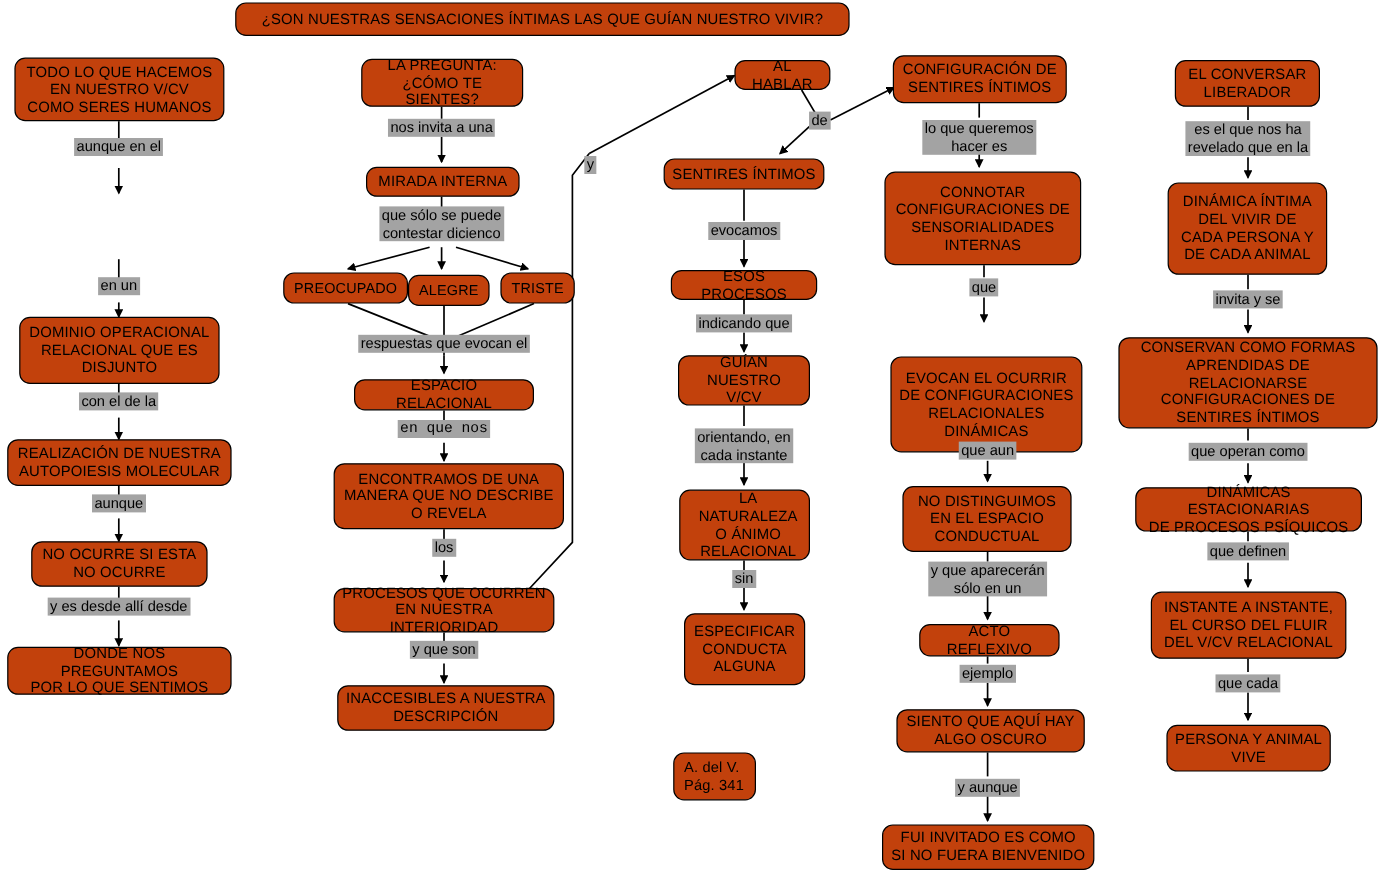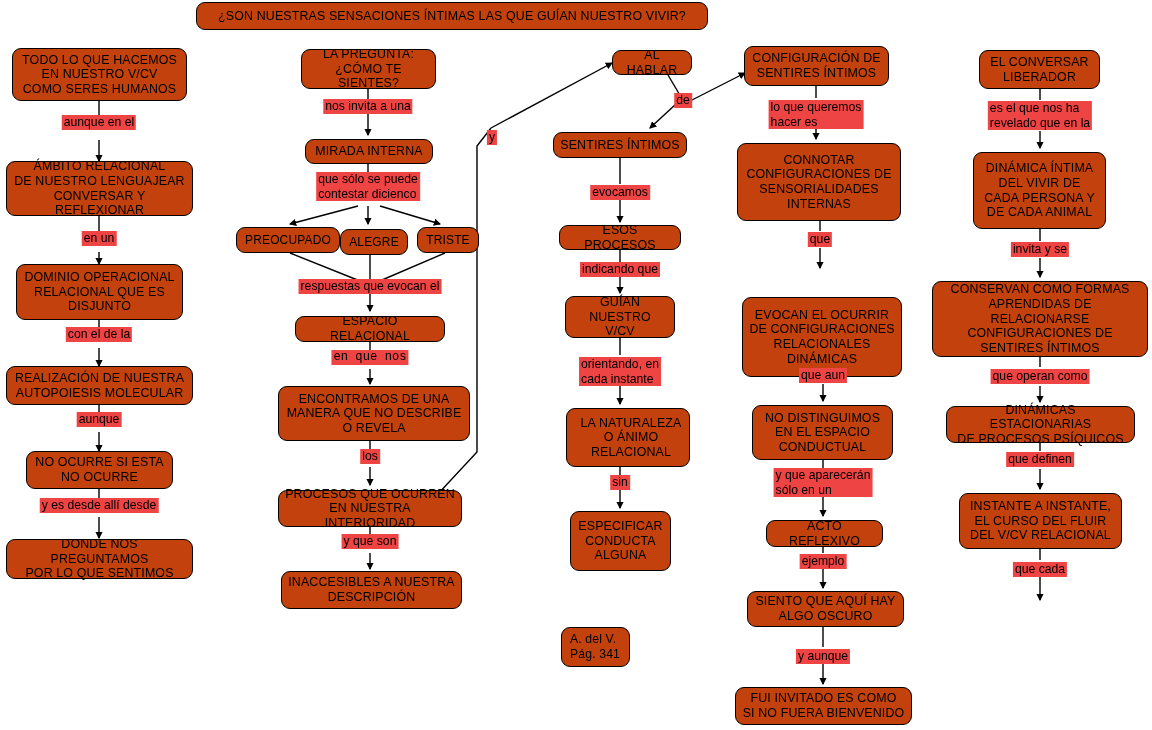--- a/index.html
+++ b/index.html
@@ -38,24 +38,24 @@
     font-size: 12.4px;
     letter-spacing: 0.15px;
     white-space: pre-line;
     padding: 2px 6px;
   }
   .node.small { font-size: 12px; }
   .edge-label {
     position: absolute;
     font-size: 12.2px;
     color: #000000;
-    text-align: left;
+    text-align: center;
     line-height: 1.2;
     white-space: pre-line;
-    background: #ef4444;
+    background: #a3a3a3;
     padding: 0 2px;
     transform: translateX(-50%);
   }
   .ref-note {
     font-size: 12.2px;
     text-align: left;
     justify-content: flex-start;
     padding-left: 8px;
     line-height: 1.25;
   }
@@ -141,23 +141,20 @@
       <line x1="1040" y1="577" x2="1040" y2="600" marker-end="url(#arrow)"></line>
     </g>
   </svg>
 
   <div class="node" style="left:196px; top:2px; width:512px; height:28px;">¿SON NUESTRAS SENSACIONES ÍNTIMAS LAS QUE GUÍAN NUESTRO VIVIR?</div>
 
   <div class="node" style="left:12px; top:48px; width:175px; height:53px;">TODO LO QUE HACEMOS
 EN NUESTRO V/CV
 COMO SERES HUMANOS</div>
   <div class="edge-label" style="left:99px; top:115px;">aunque en el</div>
-  <div class="node" style="left:6px; top:161px; width:187px; height:55px;">ÁMBITO RELACIONAL
-DE NUESTRO LENGUAJEAR
-CONVERSAR Y REFLEXIONAR</div>
   <div class="edge-label" style="left:99px; top:231px;">en un</div>
   <div class="node" style="left:16px; top:264px; width:167px; height:56px;">DOMINIO OPERACIONAL
 RELACIONAL QUE ES
 DISJUNTO</div>
   <div class="edge-label" style="left:99px; top:327px;">con el de la</div>
   <div class="node" style="left:6px; top:366px; width:187px; height:39px;">REALIZACIÓN DE NUESTRA
 AUTOPOIESIS MOLECULAR</div>
   <div class="edge-label" style="left:99px; top:412px;">aunque</div>
   <div class="node" style="left:26px; top:451px; width:147px; height:38px;">NO OCURRE SI ESTA
 NO OCURRE</div>
@@ -191,21 +188,21 @@
   <div class="edge-label" style="left:683px; top:93px;">de</div>
   <div class="edge-label" style="left:492px; top:130px;">y</div>
   <div class="node" style="left:553px; top:132px; width:134px; height:26px;">SENTIRES ÍNTIMOS</div>
   <div class="edge-label" style="left:620px; top:185px;">evocamos</div>
   <div class="node" style="left:559px; top:225px; width:122px; height:25px;">ESOS PROCESOS</div>
   <div class="edge-label" style="left:620px; top:262px;">indicando que</div>
   <div class="node" style="left:565px; top:296px; width:110px; height:42px;">GUÍAN NUESTRO
 V/CV</div>
   <div class="edge-label" style="left:620px; top:357px;">orientando, en
 cada instante</div>
-  <div class="node" style="left:566px; top:408px; width:124px; height:59px;padding-left:12px;">LA NATURALEZA
+  <div class="node" style="left:566px; top:408px; width:109px; height:59px;padding-left:12px;">LA NATURALEZA
 O ÁNIMO
 RELACIONAL</div>
   <div class="edge-label" style="left:620px; top:475px;">sin</div>
   <div class="node" style="left:570px; top:511px; width:101px; height:60px;">ESPECIFICAR
 CONDUCTA
 ALGUNA</div>
   <div class="node ref-note" style="left:561px; top:627px; width:69px; height:40px;">A. del V.
 Pág. 341</div>
 
   <div class="node" style="left:744px; top:46px; width:145px; height:40px;">CONFIGURACIÓN DE
@@ -249,14 +246,16 @@
 CONFIGURACIONES DE
 SENTIRES ÍNTIMOS</div>
   <div class="edge-label" style="left:1040px; top:369px;">que operan como</div>
   <div class="node" style="left:946px; top:406px; width:189px; height:37px;">DINÁMICAS ESTACIONARIAS
 DE PROCESOS PSÍQUICOS</div>
   <div class="edge-label" style="left:1040px; top:452px;">que definen</div>
   <div class="node" style="left:959px; top:493px; width:163px; height:56px;">INSTANTE A INSTANTE,
 EL CURSO DEL FLUIR
 DEL V/CV RELACIONAL</div>
   <div class="edge-label" style="left:1040px; top:562px;">que cada</div>
+  <div class="node" style="left:972px; top:604px; width:137px; height:39px;">PERSONA Y ANIMAL
+VIVE</div>
 
 </div>
 
 </body></html>

